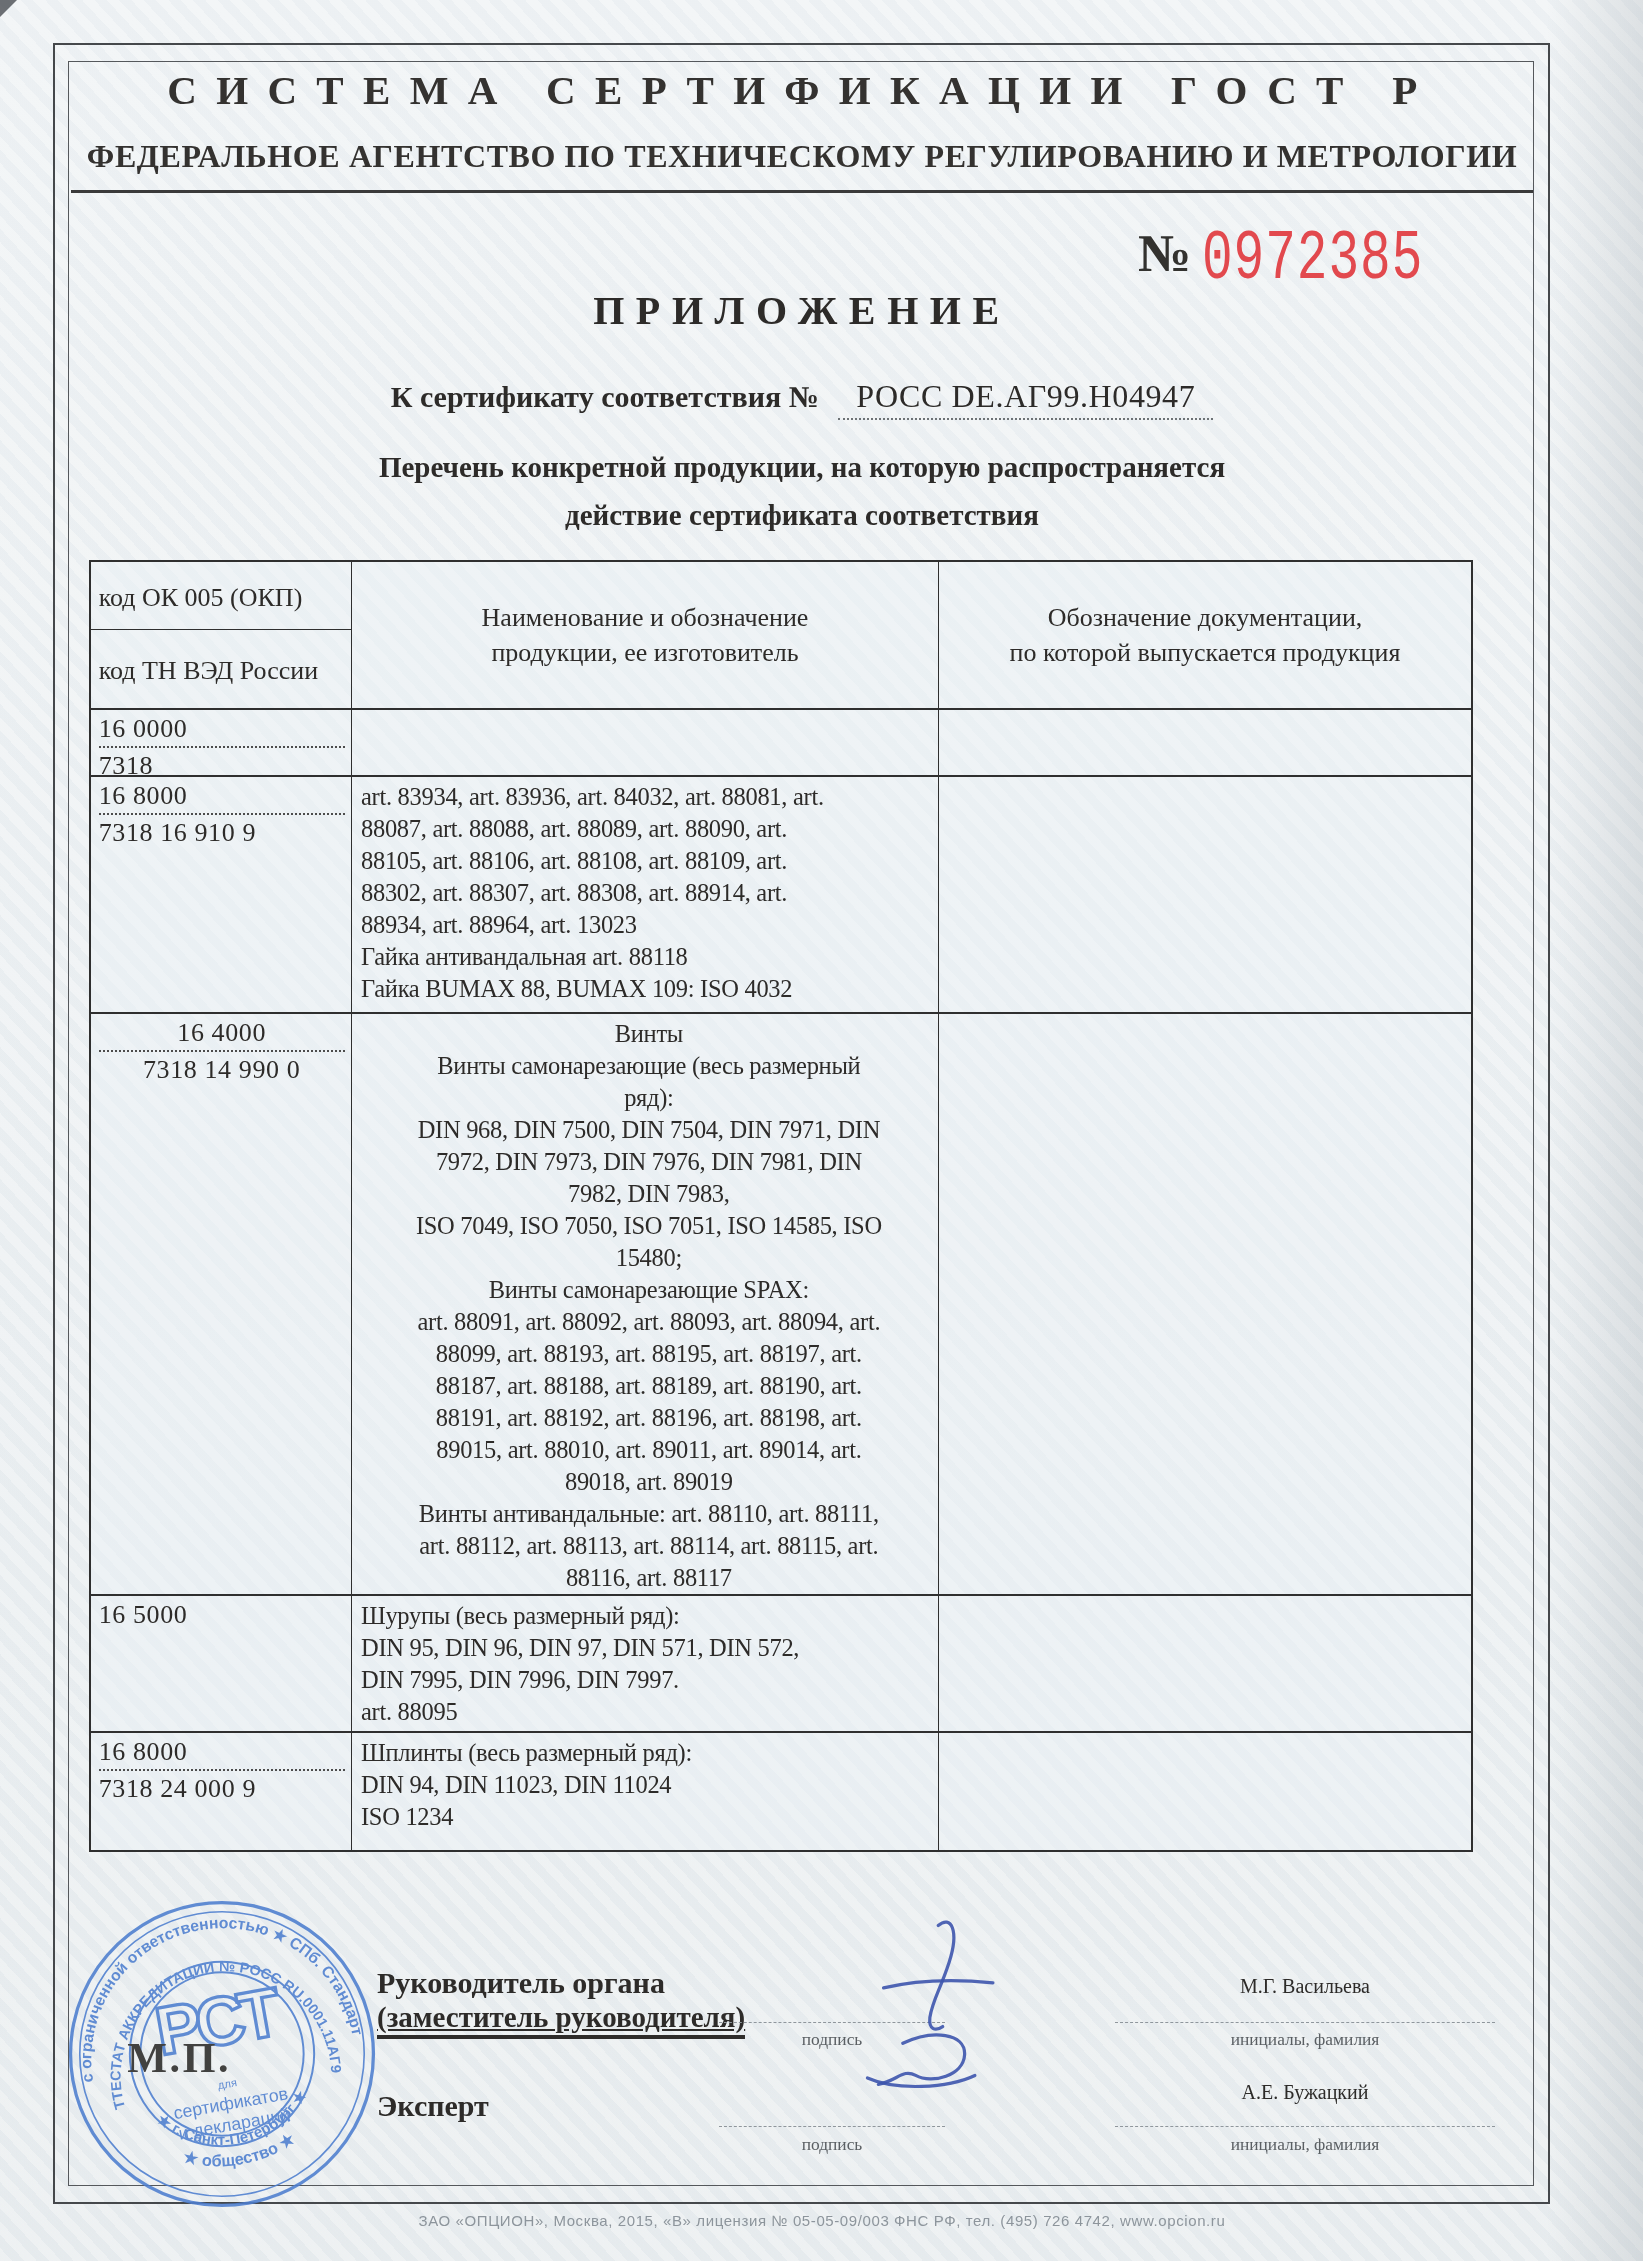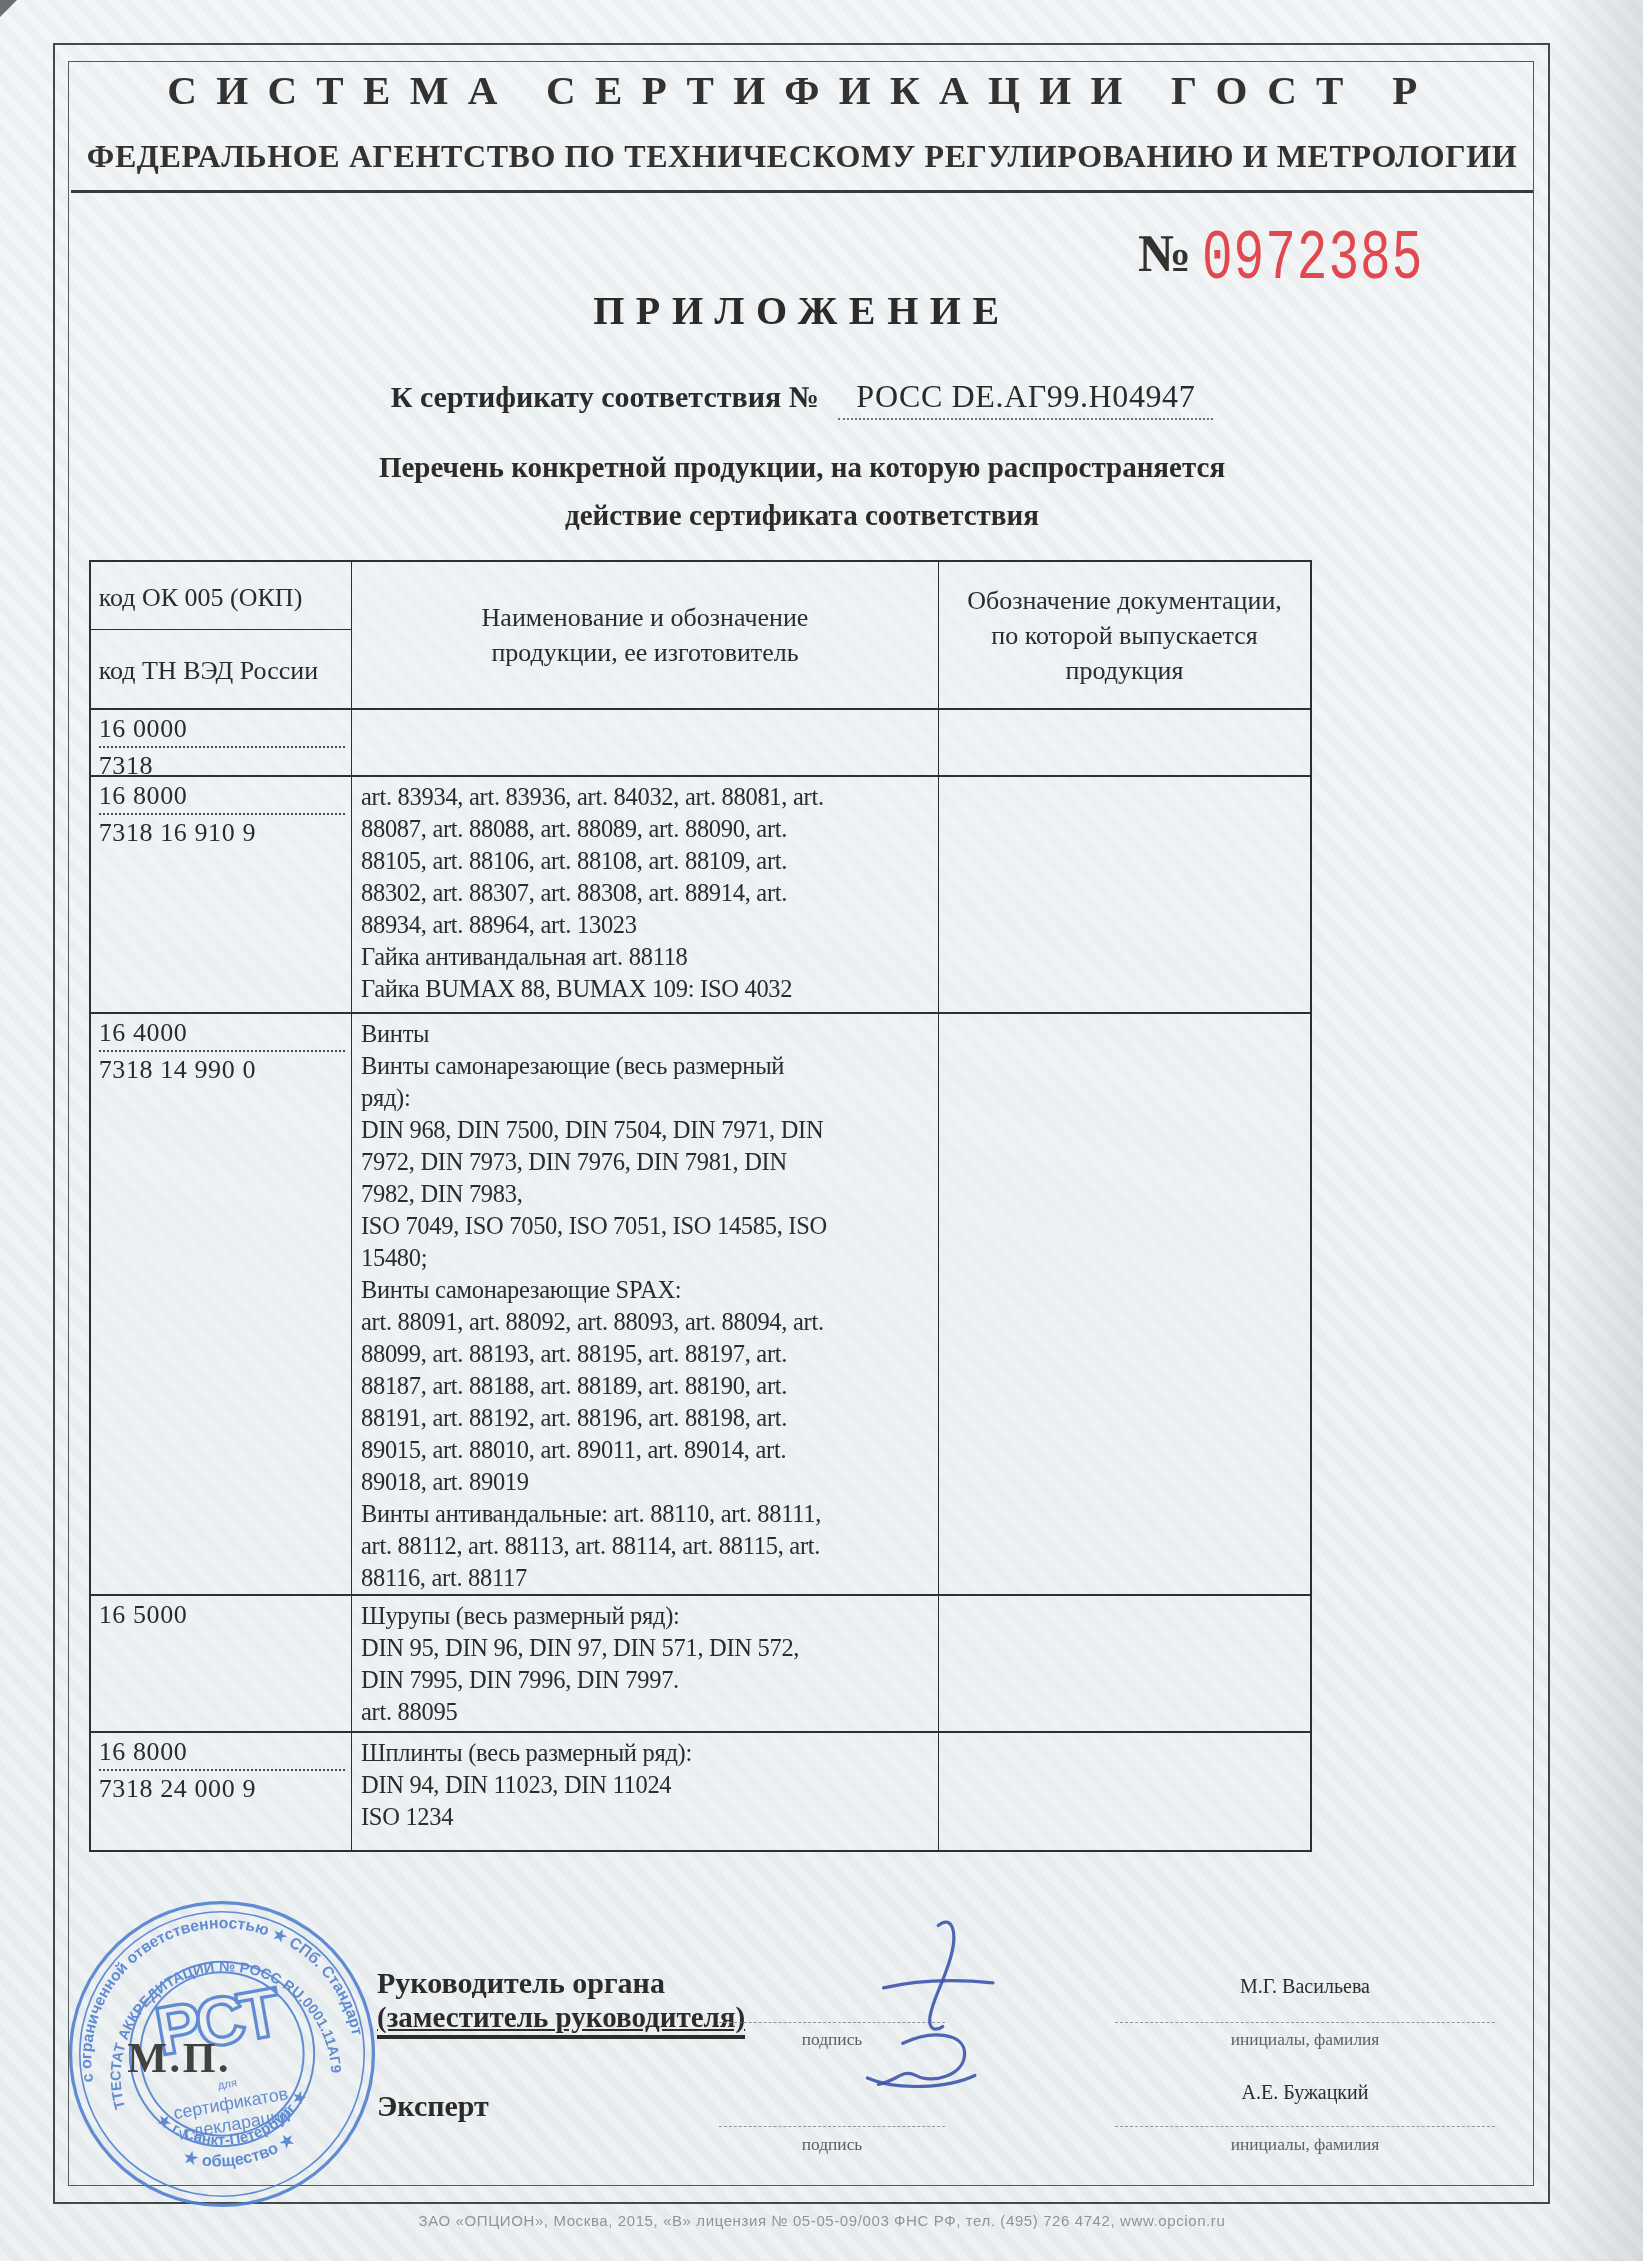--- a/index.html
+++ b/index.html
@@ -37,21 +37,21 @@
 
   .title{top:287px; font-size:40px; font-weight:bold; letter-spacing:11.6px;}
   .cert-line{position:absolute; left:71px; top:378px; width:1462px; display:flex;
     justify-content:center; align-items:baseline; gap:19.3px;}
   .cert-label{font-size:30px; font-weight:bold;}
   .cert-number{font-size:32px; letter-spacing:0.6px; padding:0 18px 2.6px 18px;
     border-bottom:2.6px dotted #6d7275;}
   .subtitle{font-size:29px; font-weight:bold;}
   .s1{top:451px;} .s2{top:499px;}
 
-  .table{position:absolute; left:89px; top:560px; width:1223px;
+  .table{position:absolute; left:89px; top:560px; width:1384px;
     border:2.6px solid var(--table-line); background:rgba(235,242,246,.45);}
   .thead{display:flex; height:148px; border-bottom:2.6px solid var(--table-line);}
   .cell{font-size:26px;}
   .h-code{width:261px; border-right:1.9px solid var(--table-line); position:relative;}
   .h-code-top{position:absolute; left:7.7px; top:20.6px;}
   .h-code-div{position:absolute; left:0; top:67px; width:100%; border-top:1.9px solid var(--table-line);}
   .h-code-bot{position:absolute; left:7.7px; top:94px;}
   .h-name{width:587px; border-right:1.9px solid var(--table-line);}
   .h-doc{flex:1;}
   .h-name,.h-doc{display:flex; flex-direction:column; justify-content:center;
@@ -162,21 +162,21 @@
             <div class="pline">88087, art. 88088, art. 88089, art. 88090, art.</div>
             <div class="pline">88105, art. 88106, art. 88108, art. 88109, art.</div>
             <div class="pline">88302, art. 88307, art. 88308, art. 88914, art.</div>
             <div class="pline">88934, art. 88964, art. 13023</div>
             <div class="pline">Гайка антивандальная  art. 88118</div>
             <div class="pline">Гайка BUMAX 88, BUMAX 109: ISO 4032</div>
           </div>
       <div class="cell c-doc"></div>
     </div>
 
-    <div class="trow" style="height: 582px;">
+    <div class="trow" style="height: 582px; text-align: center;">
       <div class="cell c-code">
         <div class="okp">16 4000</div>
         <div class="dots"></div>
         <div class="tnved">7318 14 990 0</div>
       </div>
       <div class="cell c-name">
             <div class="pline">Винты</div>
             <div class="pline">Винты самонарезающие  (весь размерный</div>
             <div class="pline">ряд):</div>
             <div class="pline">DIN 968, DIN 7500, DIN 7504, DIN 7971, DIN</div>

